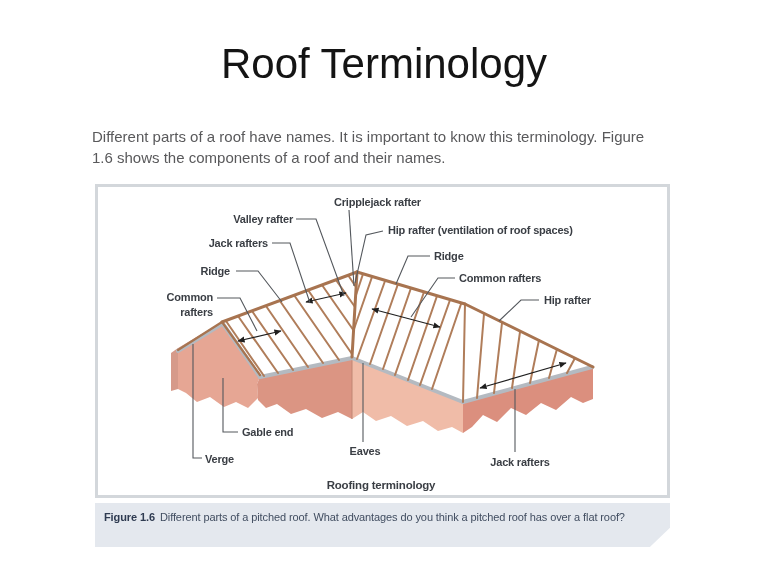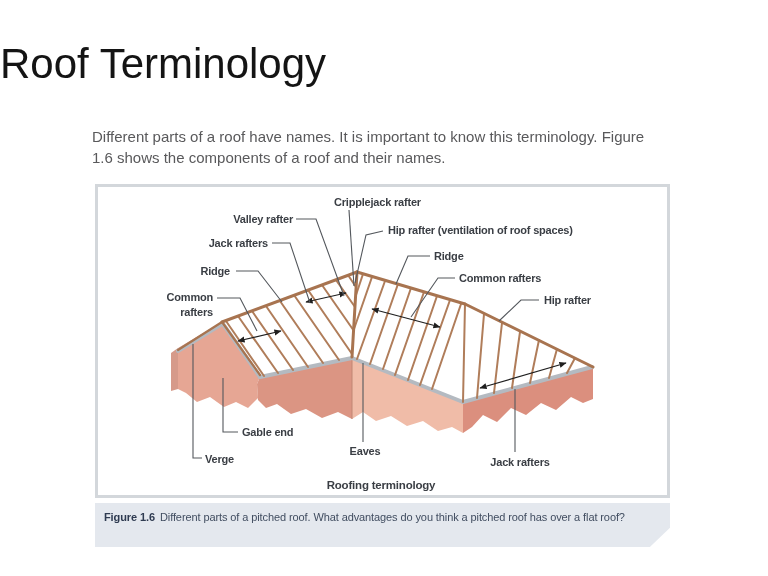--- a/index.html
+++ b/index.html
@@ -1,18 +1,18 @@
 <!DOCTYPE html>
 <html><head>
 <meta charset="utf-8">
 <style>
   html,body{margin:0;padding:0;background:#ffffff;}
   .slide{position:relative;width:768px;height:576px;background:#ffffff;overflow:hidden;
          font-family:"Liberation Sans",sans-serif;}
-  .title{position:absolute;top:40px;left:0;width:768px;margin:0;
+  .title{position:absolute;top:40px;left:0;width:768px;text-align:center;margin:0;
          font-size:42px;font-weight:400;color:#141414;letter-spacing:0px;}
   .intro{position:absolute;top:126px;left:92px;width:592px;margin:0;
          font-size:15px;line-height:21px;color:#59595b;white-space:pre-line;}
   .figure-box{position:absolute;left:95px;top:184px;width:569px;height:308px;
               border:3px solid #d3d7db;background:#ffffff;}
   .diagram-svg{position:absolute;left:0;top:0;width:768px;height:576px;}
   .fig-caption{position:absolute;left:95px;top:503px;width:575px;height:44px;
                background:#e4e8ee;box-sizing:border-box;padding:6px 10px 4px 9px;
                font-size:11px;letter-spacing:-0.1px;line-height:16px;color:#414d60;
                clip-path:polygon(0 0,100% 0,100% 56%,96.5% 100%,0 100%);}

